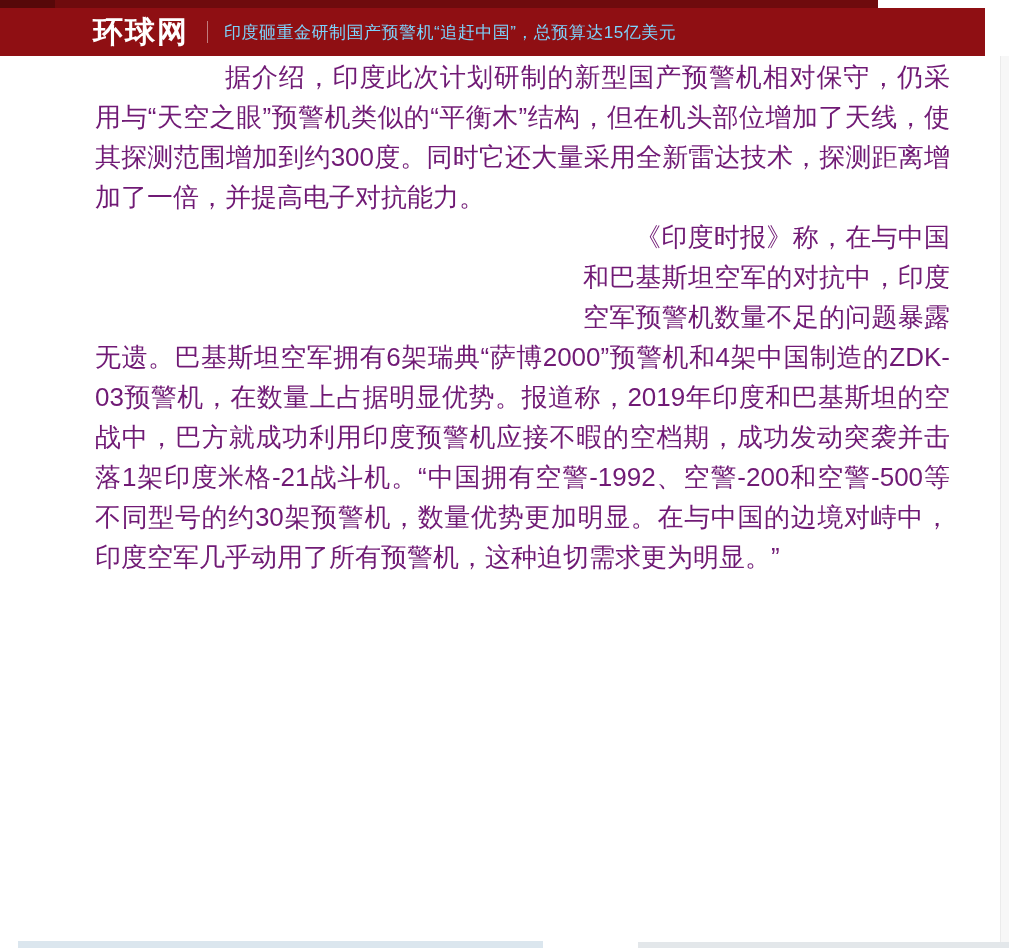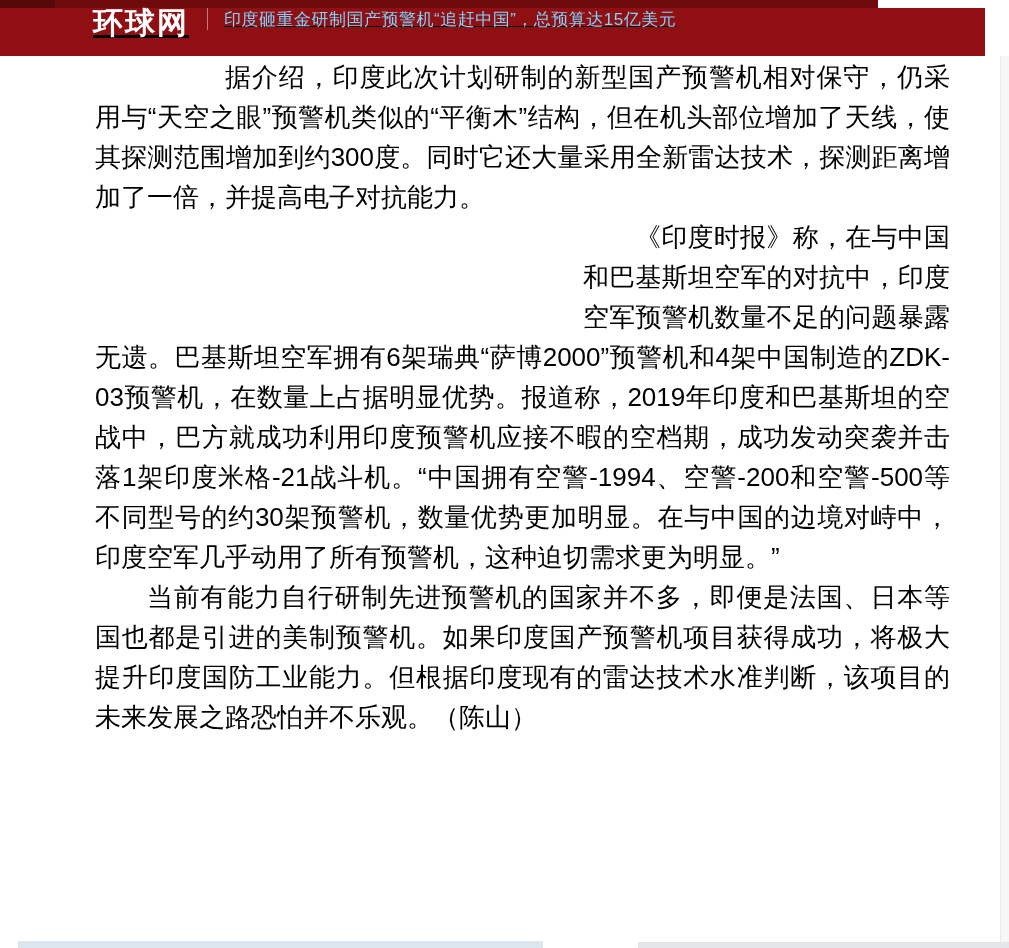--- a/index.html
+++ b/index.html
@@ -20,24 +20,23 @@
   }
   .top-corner {
     position: absolute; top: 0; left: 0;
     width: 55px; height: 10px;
     background: #570809;
   }
   .header-bar {
     position: absolute; top: 8px; left: 0;
     width: 985px; height: 48px;
     background: #8f0f13;
-    display: flex; align-items: flex-start;
+    display: flex; align-items: center;
     padding-left: 93px;
     white-space: nowrap;
-    text-decoration: underline;
   }
   .logo {
     color: #ffffff;
     font-size: 30px;
     font-weight: bold;
     letter-spacing: 2px;
     line-height: 1;
   }
   .header-divider {
     width: 1px; height: 22px;
@@ -58,21 +57,21 @@
     background: #f7f7f7;
     border-left: 1px solid #ebebeb;
   }
 
   
   .article {
     position: absolute; top: 57px; left: 95px;
     width: 855px;
     font-size: 26px;
     line-height: 40px;
-    color: #000000;
+    color: #701a75;
     text-align: justify;
     word-break: break-all;
   }
   .article p { margin: 0; padding: 0; }
   .para-1 {
     margin-left: 393px;       
     text-indent: 5em;
   }
   .para-2 {
     margin-top: 28px;
@@ -113,21 +112,18 @@
 </div>
 
 <div class="scroll-track"></div>
 
 <div class="article">
   <p class="para-1">
     <span>据介绍，印度此次计划研制的新型国产预警机相对保守，仍采用与“天空之眼”预警机类似的“平衡木”结构，但在机头部位增加了天线，使其探测范围增加到约300度。同时它还大量采用全新雷达技术，探测距离增加了一倍，并提高电子对抗能力。</span>
   </p>
   <p class="para-2">
     <span class="img-placeholder"></span>
-    <span>《印度时报》称，在与中国和巴基斯坦空军的对抗中，印度空军预警机数量不足的问题暴露无遗。巴基斯坦空军拥有6架瑞典“萨博2000”预警机和4架中国制造的ZDK-03预警机，在数量上占据明显优势。报道称，2019年印度和巴基斯坦的空战中，巴方就成功利用印度预警机应接不暇的空档期，成功发动突袭并击落1架印度米格-21战斗机。“中国拥有空警-1994、空警-200和空警-500等不同型号的约30架预警机，数量优势更加明显。在与中国的边境对峙中，印度空军几乎动用了所有预警机，这种迫切需求更为明显。”</span>
-  </p>
-  <p class="para-3">
-    <span>当前有能力自行研制先进预警机的国家并不多，即便是法国、日本等国也都是引进的美制预警机。如果印度国产预警机项目获得成功，将极大提升印度国防工业能力。但根据印度现有的雷达技术水准判断，该项目的未来发展之路恐怕并不乐观。（陈山）</span>
+    <span>《印度时报》称，在与中国和巴基斯坦空军的对抗中，印度空军预警机数量不足的问题暴露无遗。巴基斯坦空军拥有6架瑞典“萨博2000”预警机和4架中国制造的ZDK-03预警机，在数量上占据明显优势。报道称，2019年印度和巴基斯坦的空战中，巴方就成功利用印度预警机应接不暇的空档期，成功发动突袭并击落1架印度米格-21战斗机。“中国拥有空警-1992、空警-200和空警-500等不同型号的约30架预警机，数量优势更加明显。在与中国的边境对峙中，印度空军几乎动用了所有预警机，这种迫切需求更为明显。”</span>
   </p>
 </div>
 
 <div class="strip-left"></div>
 <div class="strip-right"></div>
 
 </body></html>

